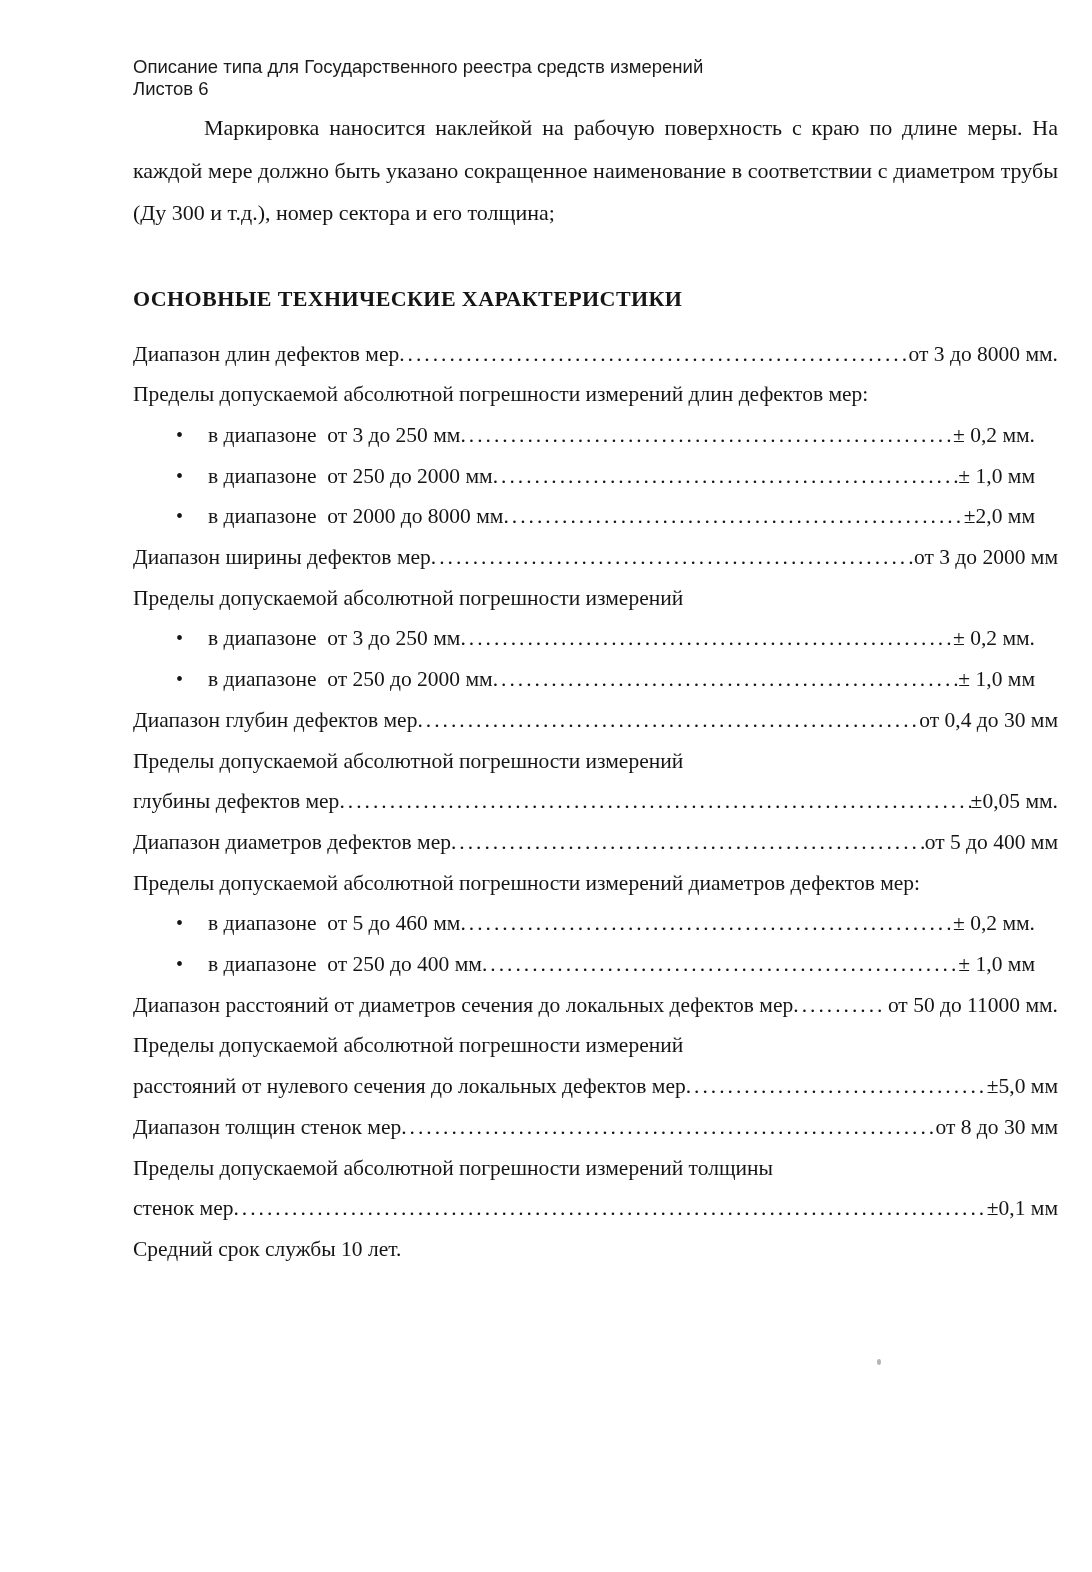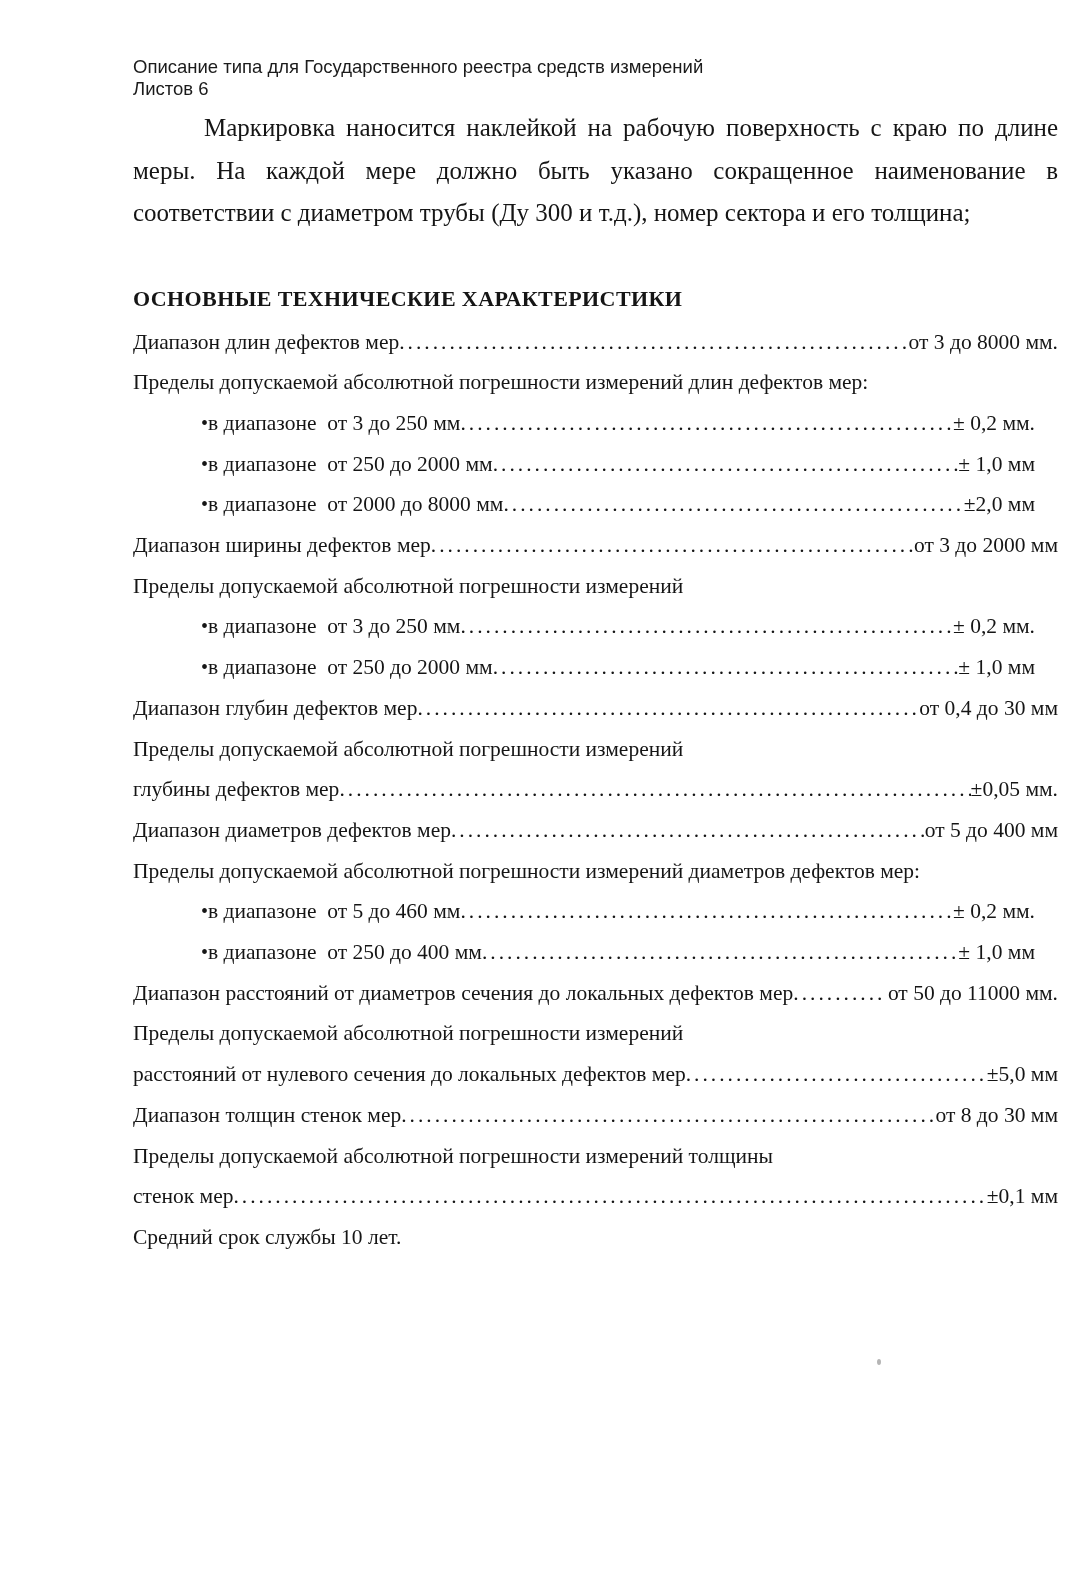--- a/index.html
+++ b/index.html
@@ -17,36 +17,36 @@
     margin-top: 56px;
     text-align: left;
     font-family: "Liberation Sans", sans-serif;
     font-size: 18.5px;
     line-height: 22px;
     color: #1b1b1b;
   }
 
   .intro {
     margin: 7px 0 0 0;
-    font-size: 25px;
+    font-size: 22px;
     line-height: 42.5px;
     text-align: justify;
     text-indent: 71px;
   }
 
   .section-title {
     margin-top: 49px;
     text-align: left;
     font-weight: bold;
     font-size: 22px;
     line-height: 30px;
     letter-spacing: 0.4px;
   }
 
-  .spec-list { margin-top: 8px; text-align: right; }
+  .spec-list { margin-top: 20px; }
 
   .row {
     display: flex;
     align-items: baseline;
     line-height: 40.7px;
     font-size: 21.5px;
   }
   .row .lbl   { white-space: pre; flex: 0 0 auto; }
   .row .leader{
     flex: 1 1 0; min-width: 0;

